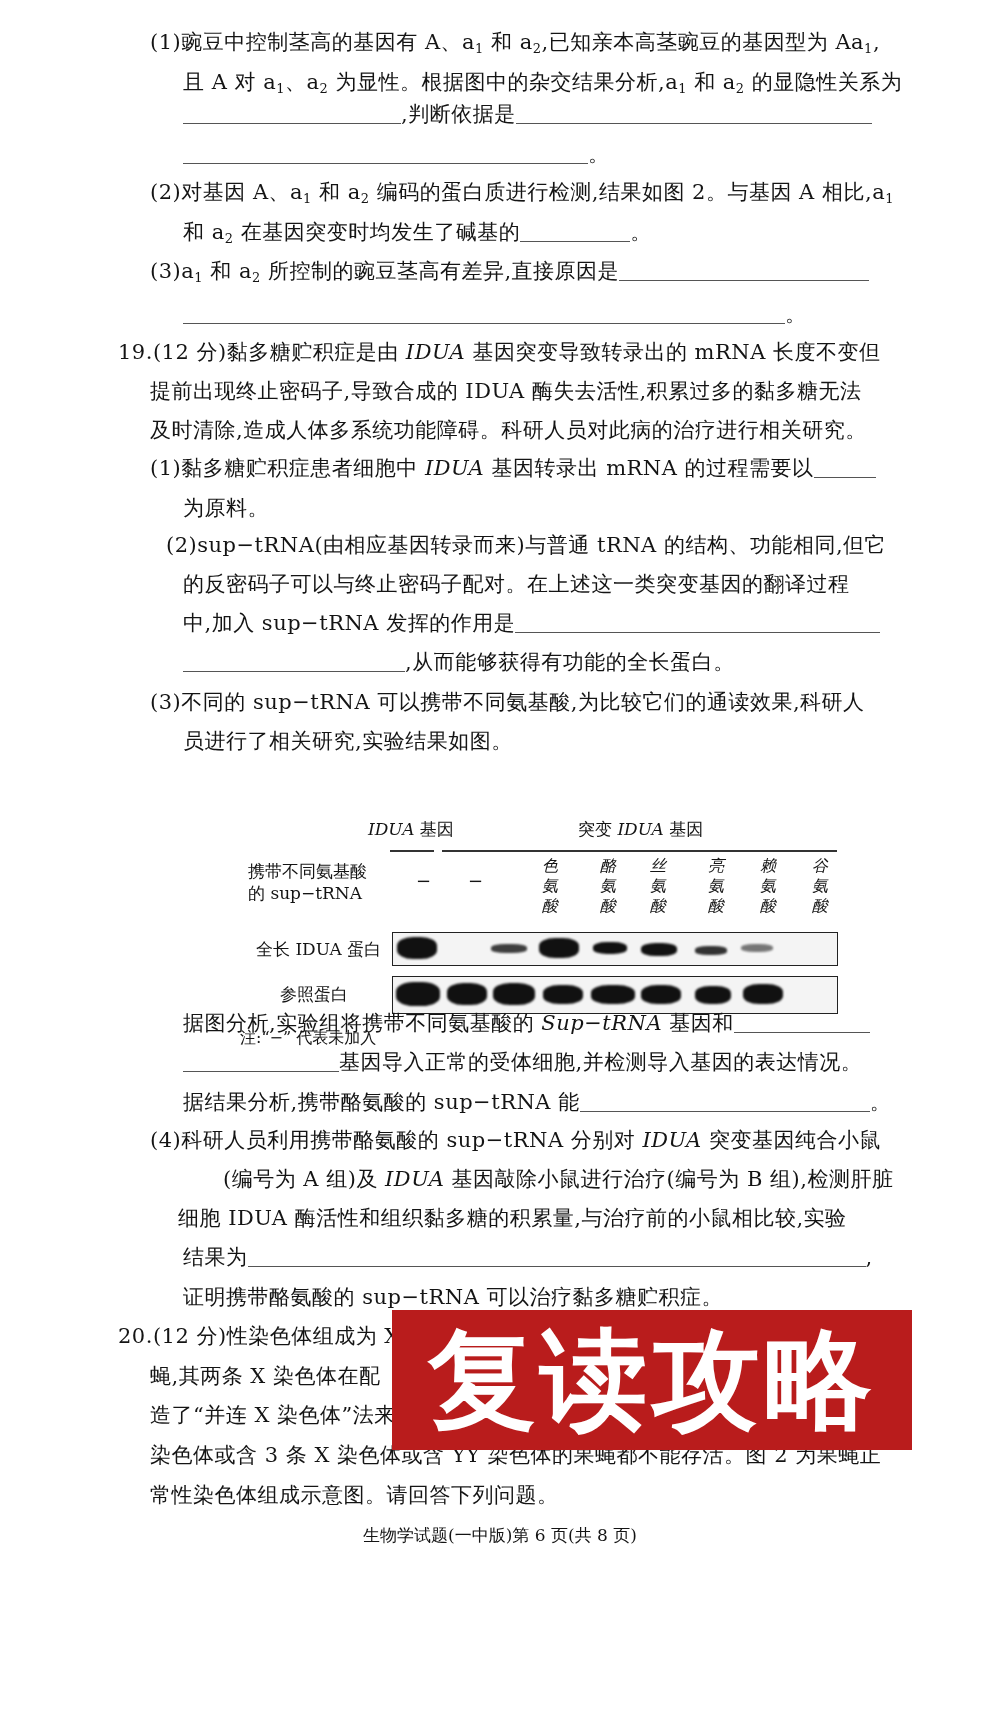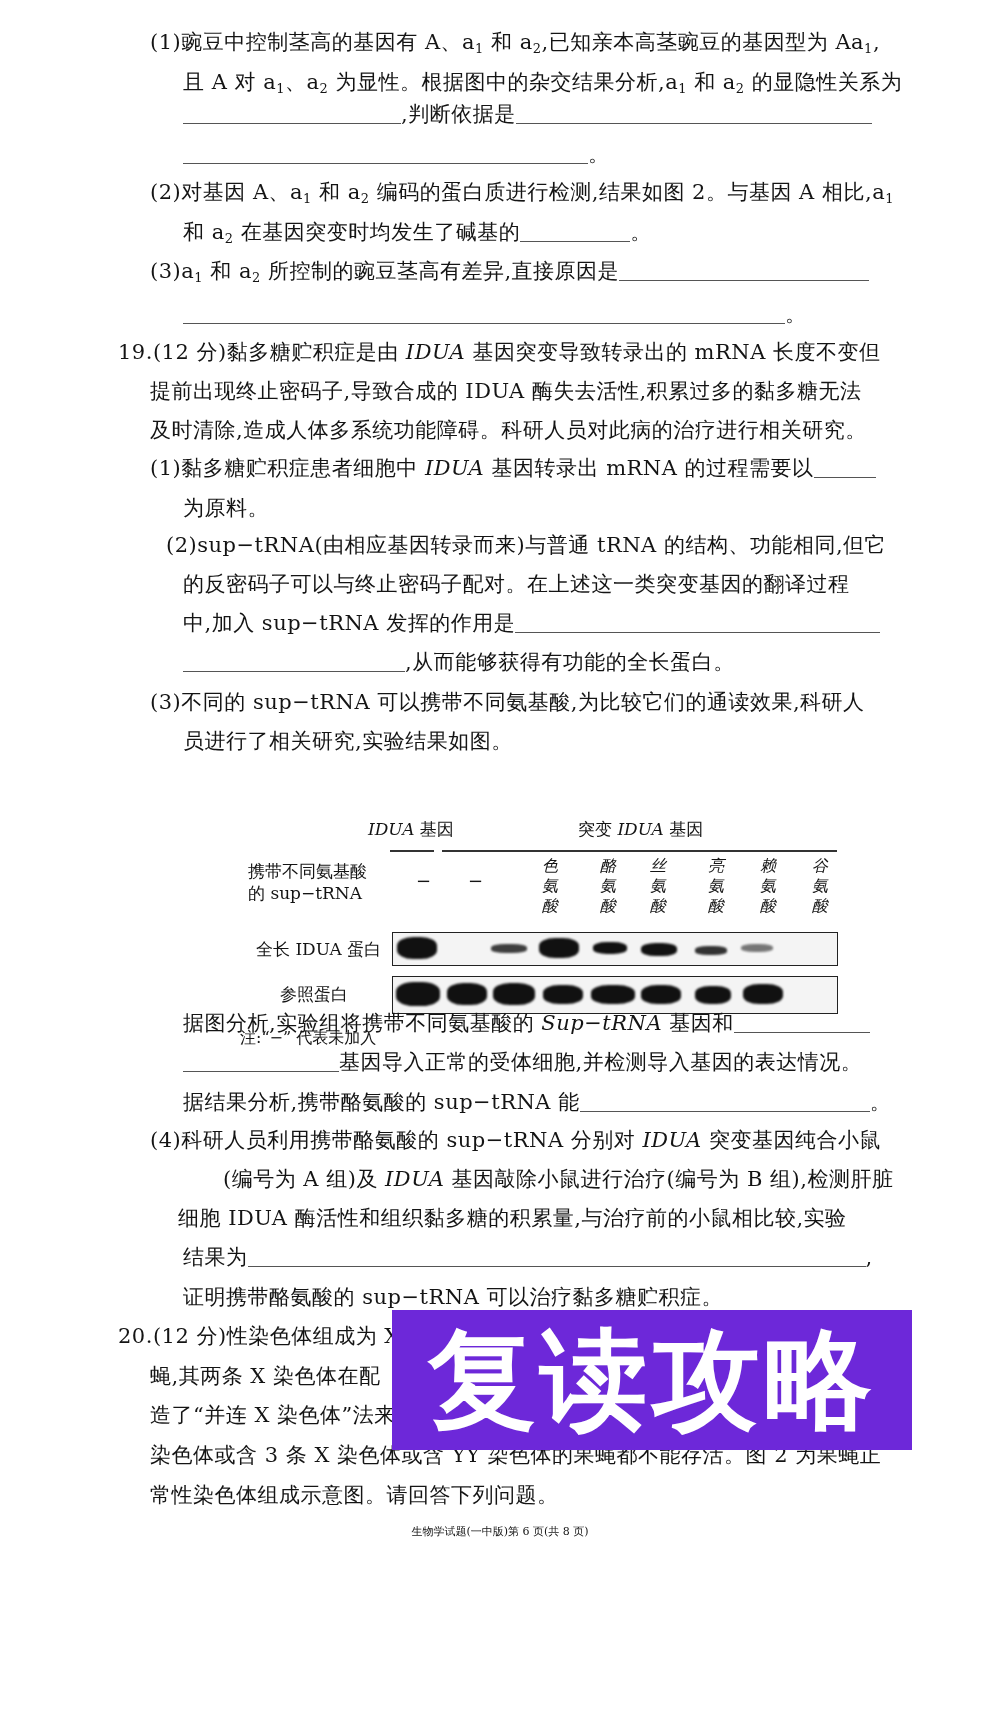--- a/index.html
+++ b/index.html
@@ -20,27 +20,27 @@
   .fig { position: absolute; left: 240px; top: 820px; width: 690px; height: 240px; font-family: "DejaVu Serif", serif; }
   .fig .hdr { position: absolute; font-size: 17px; white-space: nowrap; }
   .fig .rule { position: absolute; height: 2px; background: #333; }
   .fig .rowlabel { position: absolute; font-size: 17px; line-height: 22px; white-space: nowrap; }
   .fig .dash { position: absolute; font-size: 18px; }
   .fig .vcol { position: absolute; width: 24px; font-size: 16px; line-height: 20px; text-align: right; font-style: italic; }
   .fig .blot { position: absolute; border: 1.5px solid #222; background: #f4f4f4; }
   .fig .band { position: absolute; border-radius: 40%; background: #111; filter: blur(1.2px); }
   .fig .note { position: absolute; font-size: 16px; white-space: nowrap; }
   .watermark {
-    position: absolute; left: 425px; top: 1437px; width: 566px; height: 150px; background: #6d28d9;
+    position: absolute; left: 425px; top: 1437px; width: 566px; height: 150px; background: #b91c1c;
     display: flex; align-items: center; justify-content: center; text-align: center;
   }
   .watermark span {
     color: #ffffff; font-family: "DejaVu Sans", "Liberation Sans", sans-serif; font-size: 108px; font-weight: bold; letter-spacing: 4px; line-height: 1;
   }
-  .footer { position: absolute; top: 1526px; left: 0; width: 1000px; text-align: center; font-size: 11px; }
+  .footer { position: absolute; top: 1526px; left: 0; width: 1000px; text-align: center; font-size: 17px; }
 </style>
 </head>
 <body>
 
 <div class="line" style="top:28px;left:150px;">
   <span>(1)豌豆中控制茎高的基因有 A、a</span><span class="sub">1</span><span> 和 a</span><span class="sub">2</span><span>,已知亲本高茎豌豆的基因型为 Aa</span><span class="sub">1</span><span>,</span>
 </div>
 <div class="line" style="top:68px;left:183px;">
   <span>且 A 对 a</span><span class="sub">1</span><span>、a</span><span class="sub">2</span><span> 为显性。根据图中的杂交结果分析,a</span><span class="sub">1</span><span> 和 a</span><span class="sub">2</span><span> 的显隐性关系为</span>
 </div>

